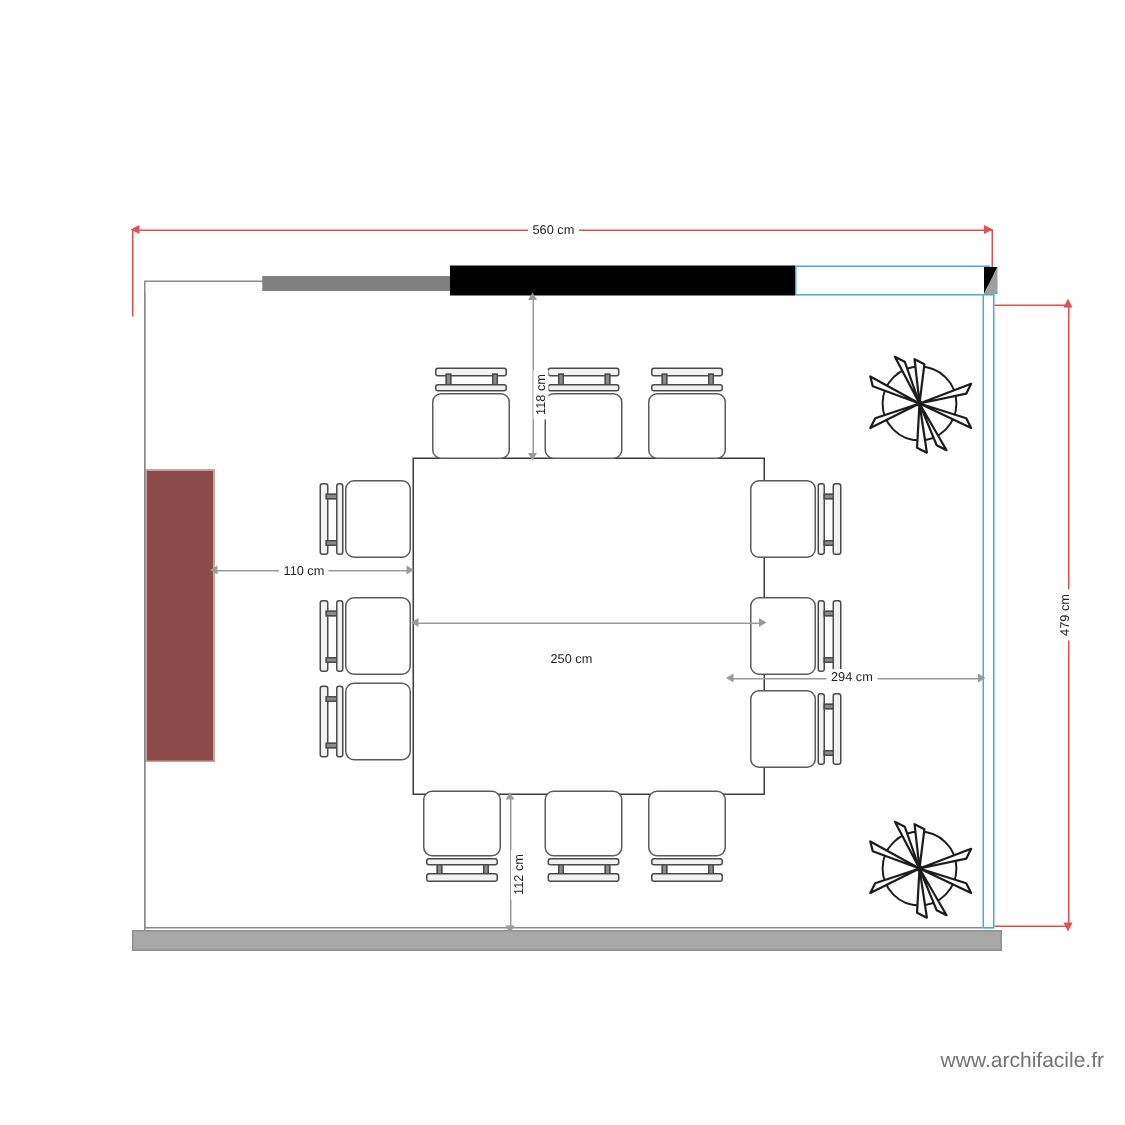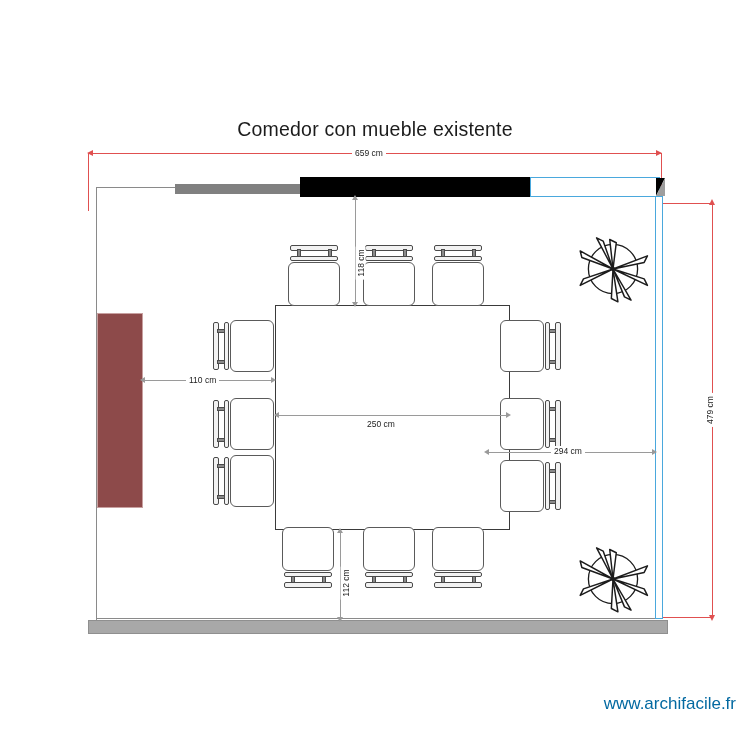--- a/index.html
+++ b/index.html
@@ -136,39 +136,38 @@
   }
 
   
   .compass { position: absolute; }
 
   
   .watermark {
     position: absolute;
     right: 14px;
     bottom: 36px;
-    font-size: 17px;
-    color: #0369a1;
+    font-size: 14px;
+    color: #737373;
   }
 </style>
 </head>
 <body>
 
 <div id="stage">
 
-  <div class="plan-title">Comedor con mueble existente</div>
 
   <div>
     <div class="dimline dim-h" style="left:88px; top:153px; width:574px;"></div>
     <div class="arrow arrow-l" style="left:87px; top:150px;"></div>
     <div class="arrow arrow-r" style="left:656px; top:150px;"></div>
 
     <div class="dimline dim-v" style="left:88px; top:153px; height:58px;"></div>
     <div class="dimline dim-v" style="left:661px; top:153px; height:34px;"></div>
-    <div class="dimlabel" style="left:352px; top:148px;">659 cm</div>
+    <div class="dimlabel" style="left:352px; top:148px;">560 cm</div>
   </div>
 
   <div>
     <div class="dimline dim-v" style="left:712px; top:203px; width:1px; height:414px;"></div>
     <div class="arrow arrow-u" style="left:709px; top:199px;"></div>
     <div class="arrow arrow-d" style="left:709px; top:615px;"></div>
     <div class="dimline dim-h" style="left:661px; top:203px; width:52px;"></div>
     <div class="dimline dim-h" style="left:661px; top:617px; width:52px;"></div>
     <div class="dimlabel vert" style="left:693px; top:405px;">479 cm</div>
   </div>
@@ -300,21 +299,21 @@
     <div class="gdim gdim-h" style="left:143px; top:380px; width:131px;"></div>
     <div class="garrow-l" style="position:absolute; left:140px; top:377px;"></div>
     <div class="garrow-r" style="position:absolute; left:271px; top:377px;"></div>
     <div class="dimlabel" style="left:186px; top:375px;">110 cm</div>
   </div>
 
   <div>
     <div class="gdim gdim-h" style="left:277px; top:415px; width:232px;"></div>
     <div class="garrow-l" style="position:absolute; left:274px; top:412px;"></div>
     <div class="garrow-r" style="position:absolute; left:506px; top:412px;"></div>
-    <div class="dimlabel" style="left:364px; top:419px;">250 cm</div>
+    <div class="dimlabel" style="left:364px; top:434px;">250 cm</div>
   </div>
 
   <div>
     <div class="gdim gdim-h" style="left:487px; top:452px; width:168px;"></div>
     <div class="garrow-l" style="position:absolute; left:484px; top:449px;"></div>
     <div class="garrow-r" style="position:absolute; left:652px; top:449px;"></div>
     <div class="dimlabel" style="left:551px; top:446px;">294 cm</div>
   </div>
 
   <div class="compass" style="left:572px; top:228px; width:82px; height:82px;">

